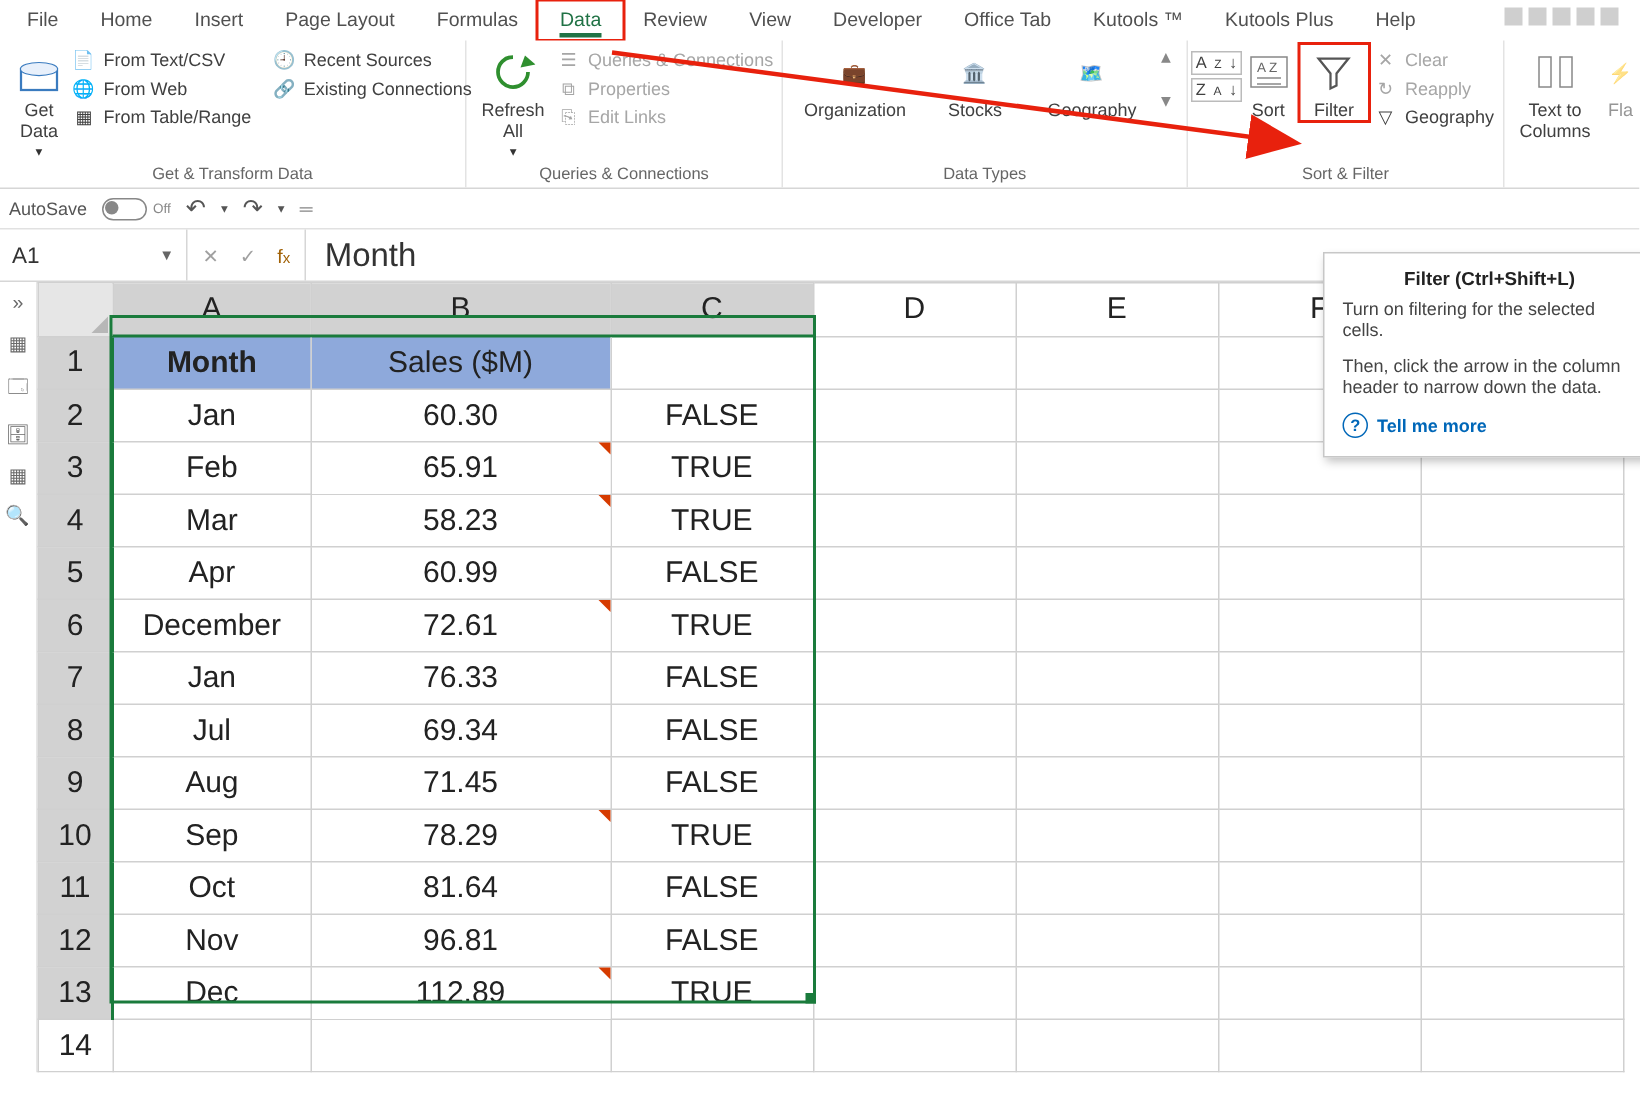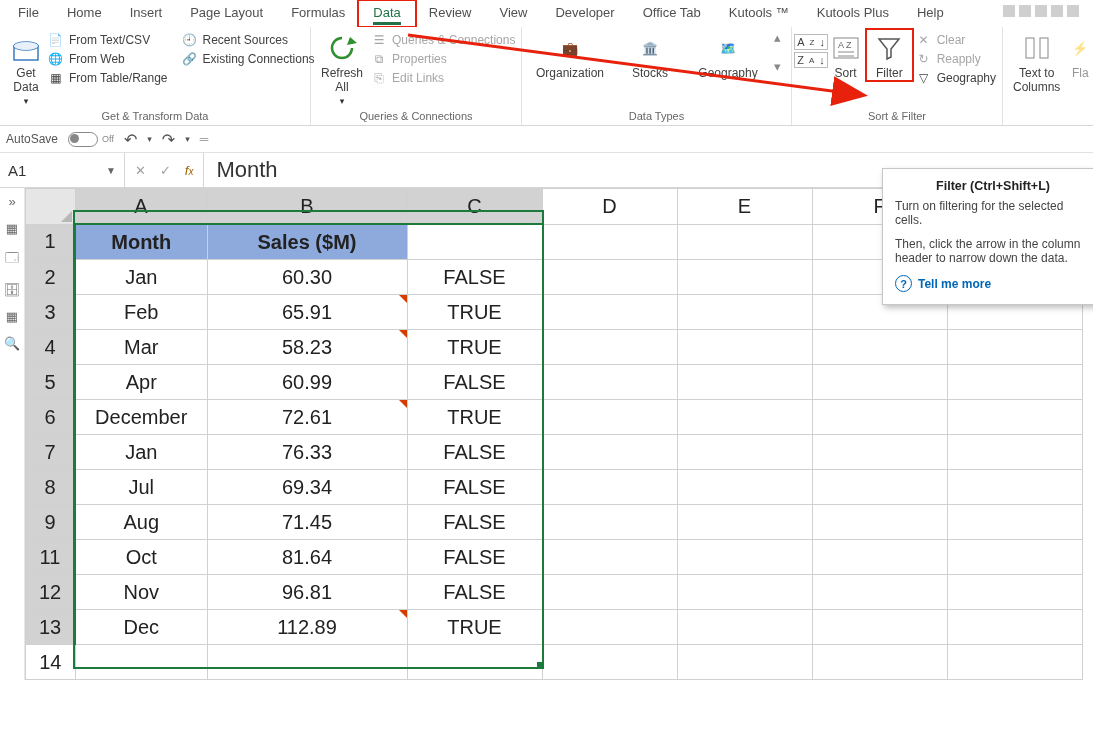--- a/index.html
+++ b/index.html
@@ -45,21 +45,21 @@
   .corner{width:48px;background:#e6e6e6 !important;position:relative;}
   .corner::after{content:"";position:absolute;right:3px;bottom:2px;width:0;height:0;border-left:11px solid transparent;border-bottom:11px solid #b7b7b7;}
   
   td.rowhdr{width:48px;background:#e6e6e6;font-size:17px;color:#555;}
   td.rowhdr.sel{background:#d2d2d2;border-right:2px solid #1a7b3c;}
   
   col.cR{width:48px;} col.cA{width:132px;} col.cB{width:200px;} col.cC{width:135px;}
   col.cD{width:135px;} col.cE{width:135px;} col.cF{width:135px;} col.cG{width:135px;}
   
   td.seld{background:#d9d9d9;}
-  td.hdrcell{background:#8ea9db !important;font-weight:700;color:#000;}
+  td.hdrcell{background:#8ea9db !important;font-weight:400;color:#000;}
   td.activecell{background:#8ea9db !important;font-weight:700;color:#000;}
   .sales{letter-spacing:0;}
   
   .marquee{position:absolute;border:2px solid #1a7b3c;pointer-events:none;}
   .fillhandle{position:absolute;width:7px;height:7px;background:#1a7b3c;pointer-events:none;}
   
   .cm{position:relative;}
   .cm::after{content:"";position:absolute;top:0;right:0;width:0;height:0;border-left:8px solid transparent;border-top:8px solid #d63b00;}
   
   .tooltip{position:absolute;top:168px;left:882px;width:196px;background:#fff;border:1px solid #c7c7c7;box-shadow:2px 3px 6px rgba(0,0,0,.25);padding:10px 12px 12px;font-size:12px;color:#444;}
@@ -279,21 +279,21 @@
 </div>
 
 <div class="fbar">
   <div class="namebox">
     <span>A1</span>
     <span class="dd">▼</span>
   </div>
   <div class="fx-zone">
     <span>✕</span>
     <span>✓</span>
-    <span style="font-style:italic;color:#a16207">f<span style="font-size:10px">x</span></span>
+    <span style="color:#a16207">f<span style="font-size:10px">x</span></span>
   </div>
   <div class="formula">Month</div>
 </div>
 
 <div class="sheet-area">
   <div class="sidebar">
     <span>»</span>
     <span>▦</span>
     <span>🗔</span>
     <span>🗄</span>
@@ -410,20 +410,30 @@
             <td class="rowhdr sel">9</td>
             <td class="seld">Aug</td>
             <td class="seld sales">71.45</td>
             <td class="seld">FALSE</td>
             <td></td>
             <td></td>
             <td></td>
             <td></td>
           </tr>
           <tr>
+            <td class="rowhdr sel">10</td>
+            <td class="seld">Sep</td>
+            <td class="seld sales cm">78.29</td>
+            <td class="seld">TRUE</td>
+            <td></td>
+            <td></td>
+            <td></td>
+            <td></td>
+          </tr>
+          <tr>
             <td class="rowhdr sel">11</td>
             <td class="seld">Oct</td>
             <td class="seld sales">81.64</td>
             <td class="seld">FALSE</td>
             <td></td>
             <td></td>
             <td></td>
             <td></td>
           </tr>
           <tr>

